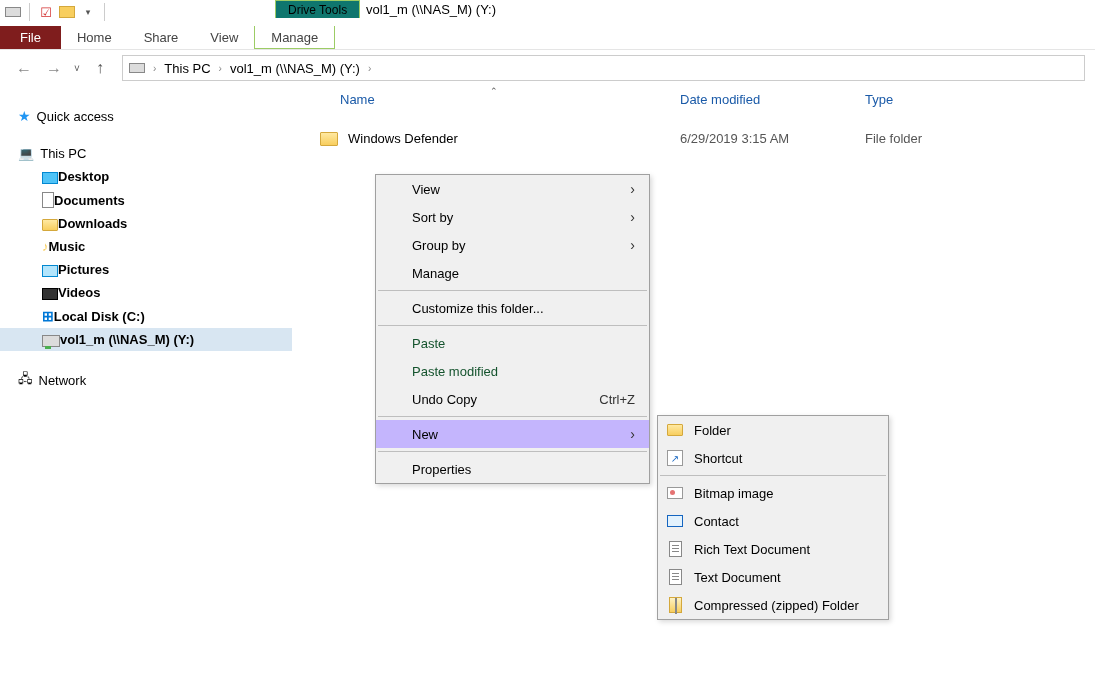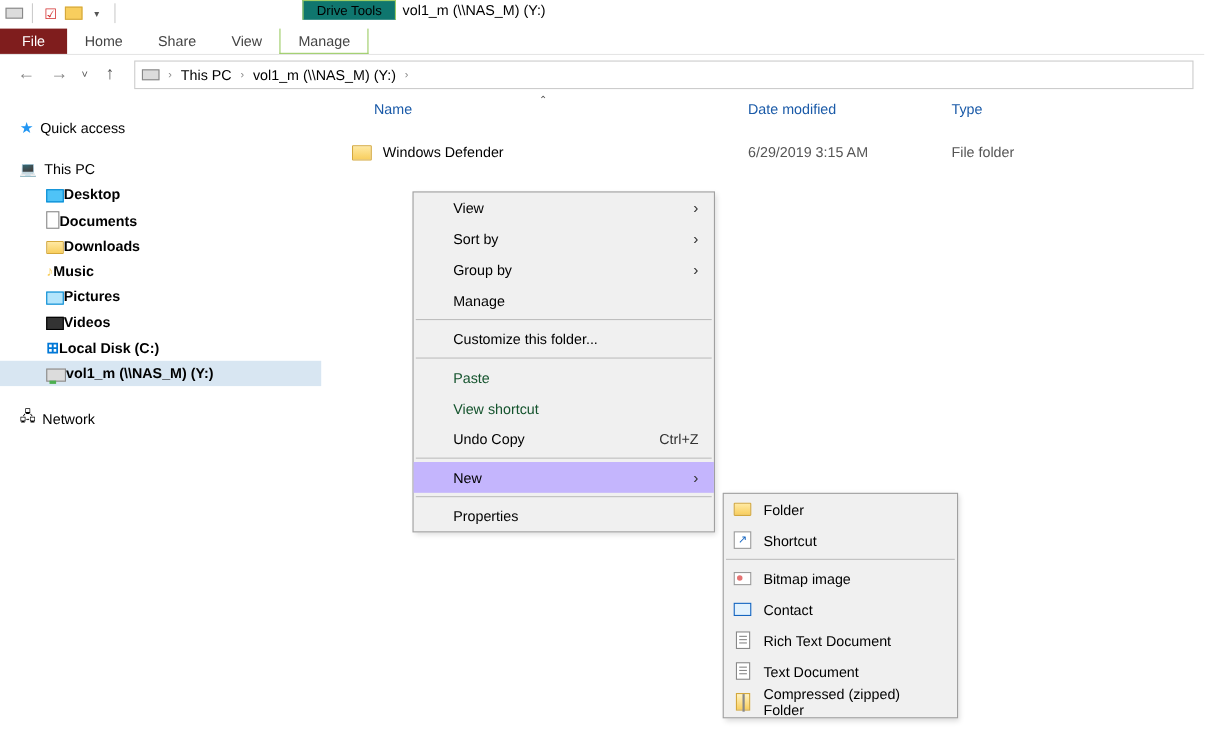--- a/index.html
+++ b/index.html
@@ -45,21 +45,21 @@
 .drive-ico.dis::after { content:"✕"; color:red; position:absolute; left:-3px; bottom:-5px; font-size:9px; }
 .net-ico::before{content:"🖧"; font-size:13px;}
 .desk-ico{width:16px;height:12px;background:#4fc3f7;border:1px solid #0288d1;display:inline-block;}
 .doc-ico{width:12px;height:16px;background:#fff;border:1px solid #888;display:inline-block;position:relative;}
 .music-ico::before{content:"♪"; color:#f8ce5e;}
 .pic-ico{width:16px;height:12px;background:#b3e5fc;border:1px solid #0288d1;display:inline-block;}
 .vid-ico{width:16px;height:12px;background:#333;border:1px solid #000;display:inline-block;}
 .win-ico::before{content:"⊞"; color:#0078d7; font-size:14px;}
 .ctx-menu { position:absolute; background:#f0f0f0; border:1px solid #a0a0a0; box-shadow:2px 2px 5px rgba(0,0,0,0.15); }
 .ctx-menu.main-ctx { left:65px; top:88px; width:275px; }
-.ctx-menu.sub-ctx { left:347px; top:362px; width:214px; }
+.ctx-menu.sub-ctx { left:347px; top:329px; width:232px; }
 .ctx-row { display:flex; align-items:center; height:28px; padding:0 14px 0 36px; position:relative; cursor:pointer; }
 .ctx-row.disabled { color:#14532d; cursor:default; }
 .ctx-row.hover { background:#c4b5fd; }
 .ctx-row .arrow { position:absolute; right:14px; font-size:14px; color:#333; }
 .ctx-row .shortcut { position:absolute; right:14px; color:#333; }
 .ctx-sep { height:1px; background:#bebebe; margin:3px 2px; }
 .ctx-icon-slot { position:absolute; left:8px; width:18px; height:18px; display:flex; align-items:center; justify-content:center; }
 .shortcut-ico{width:16px;height:16px;border:1px solid #999;background:#fff;display:flex;align-items:center;justify-content:center;color:#1565c0;font-size:10px;}
 .bmp-ico{width:16px;height:12px;background:#fff;border:1px solid #999;display:inline-block; position:relative;}
 .bmp-ico::after{content:"";position:absolute;left:2px;top:2px;width:5px;height:5px;background:#e57373;border-radius:50%;}
@@ -199,21 +199,21 @@
         </div>
       <div class="ctx-sep"></div>
       <div class="ctx-row">
           <span>Customize this folder...</span>
         </div>
       <div class="ctx-sep"></div>
       <div class="ctx-row disabled">
           <span>Paste</span>
         </div>
       <div class="ctx-row disabled">
-          <span>View shortcut</span>
+          <span>Paste modified</span>
         </div>
       <div class="ctx-row">
           <span>Undo Copy</span>
           <span class="shortcut">Ctrl+Z</span>
         </div>
       <div class="ctx-sep"></div>
       <div class="ctx-row hover">
           <span>New</span>
           <span class="arrow">›</span>
         </div>

